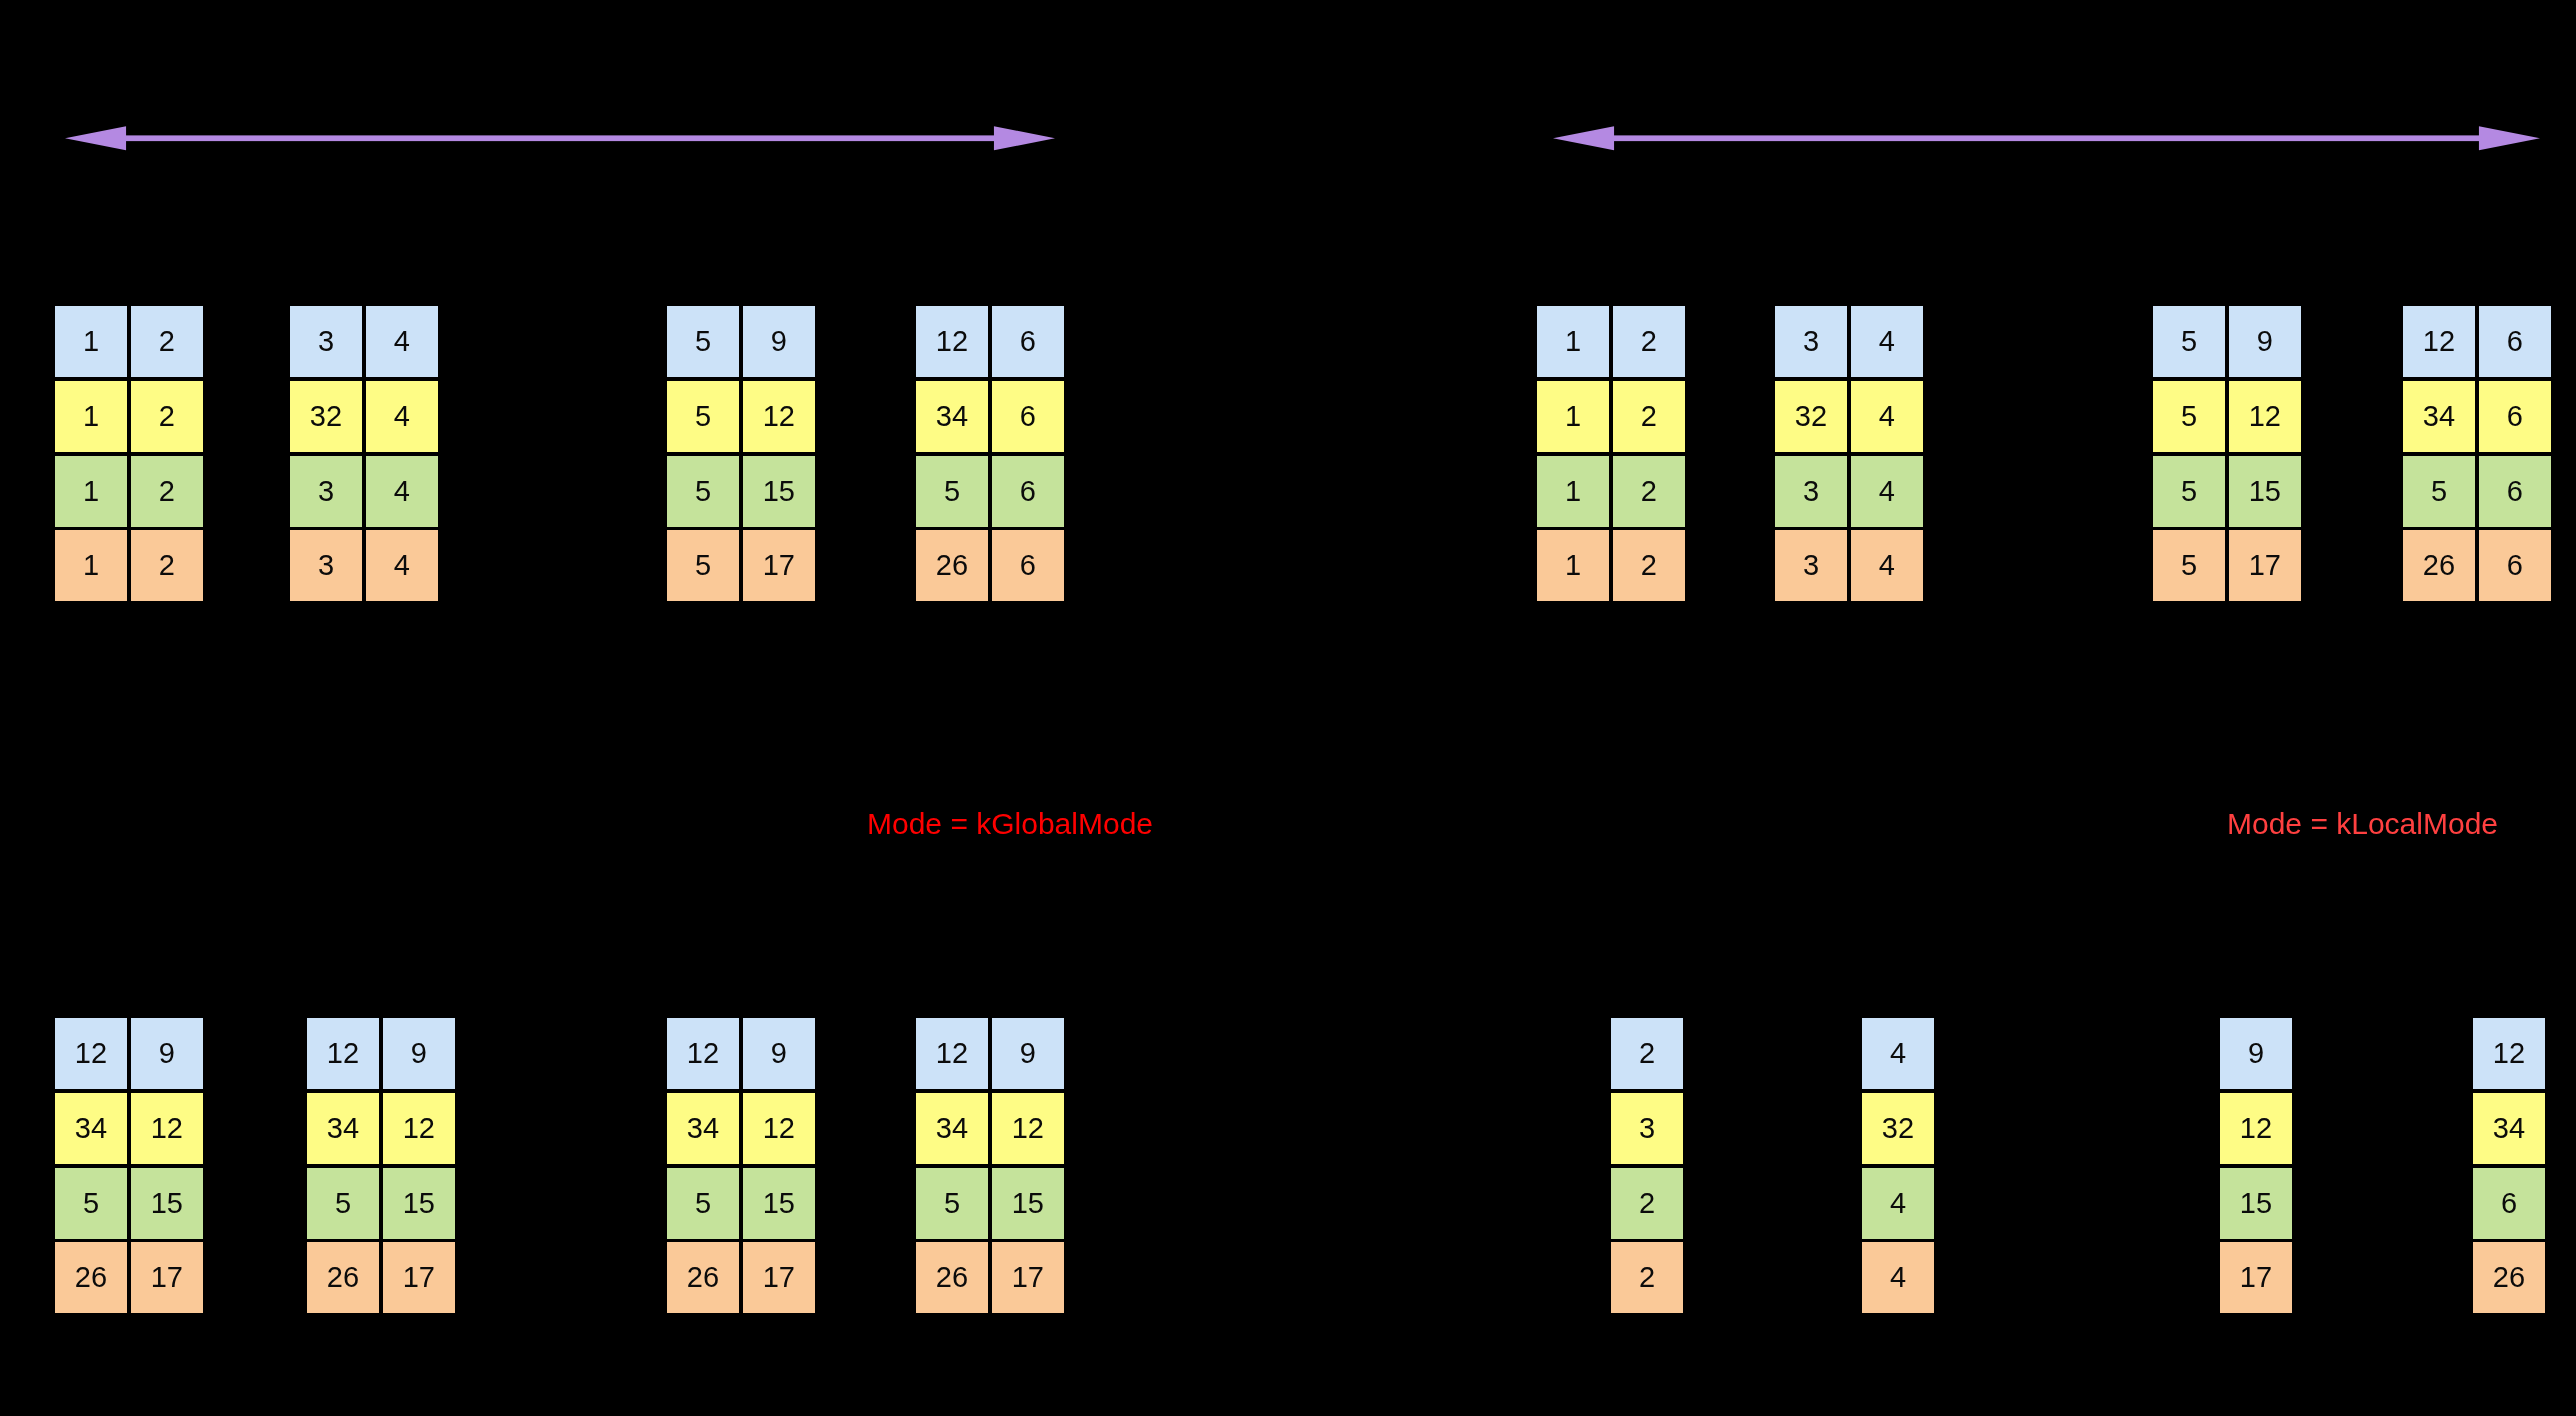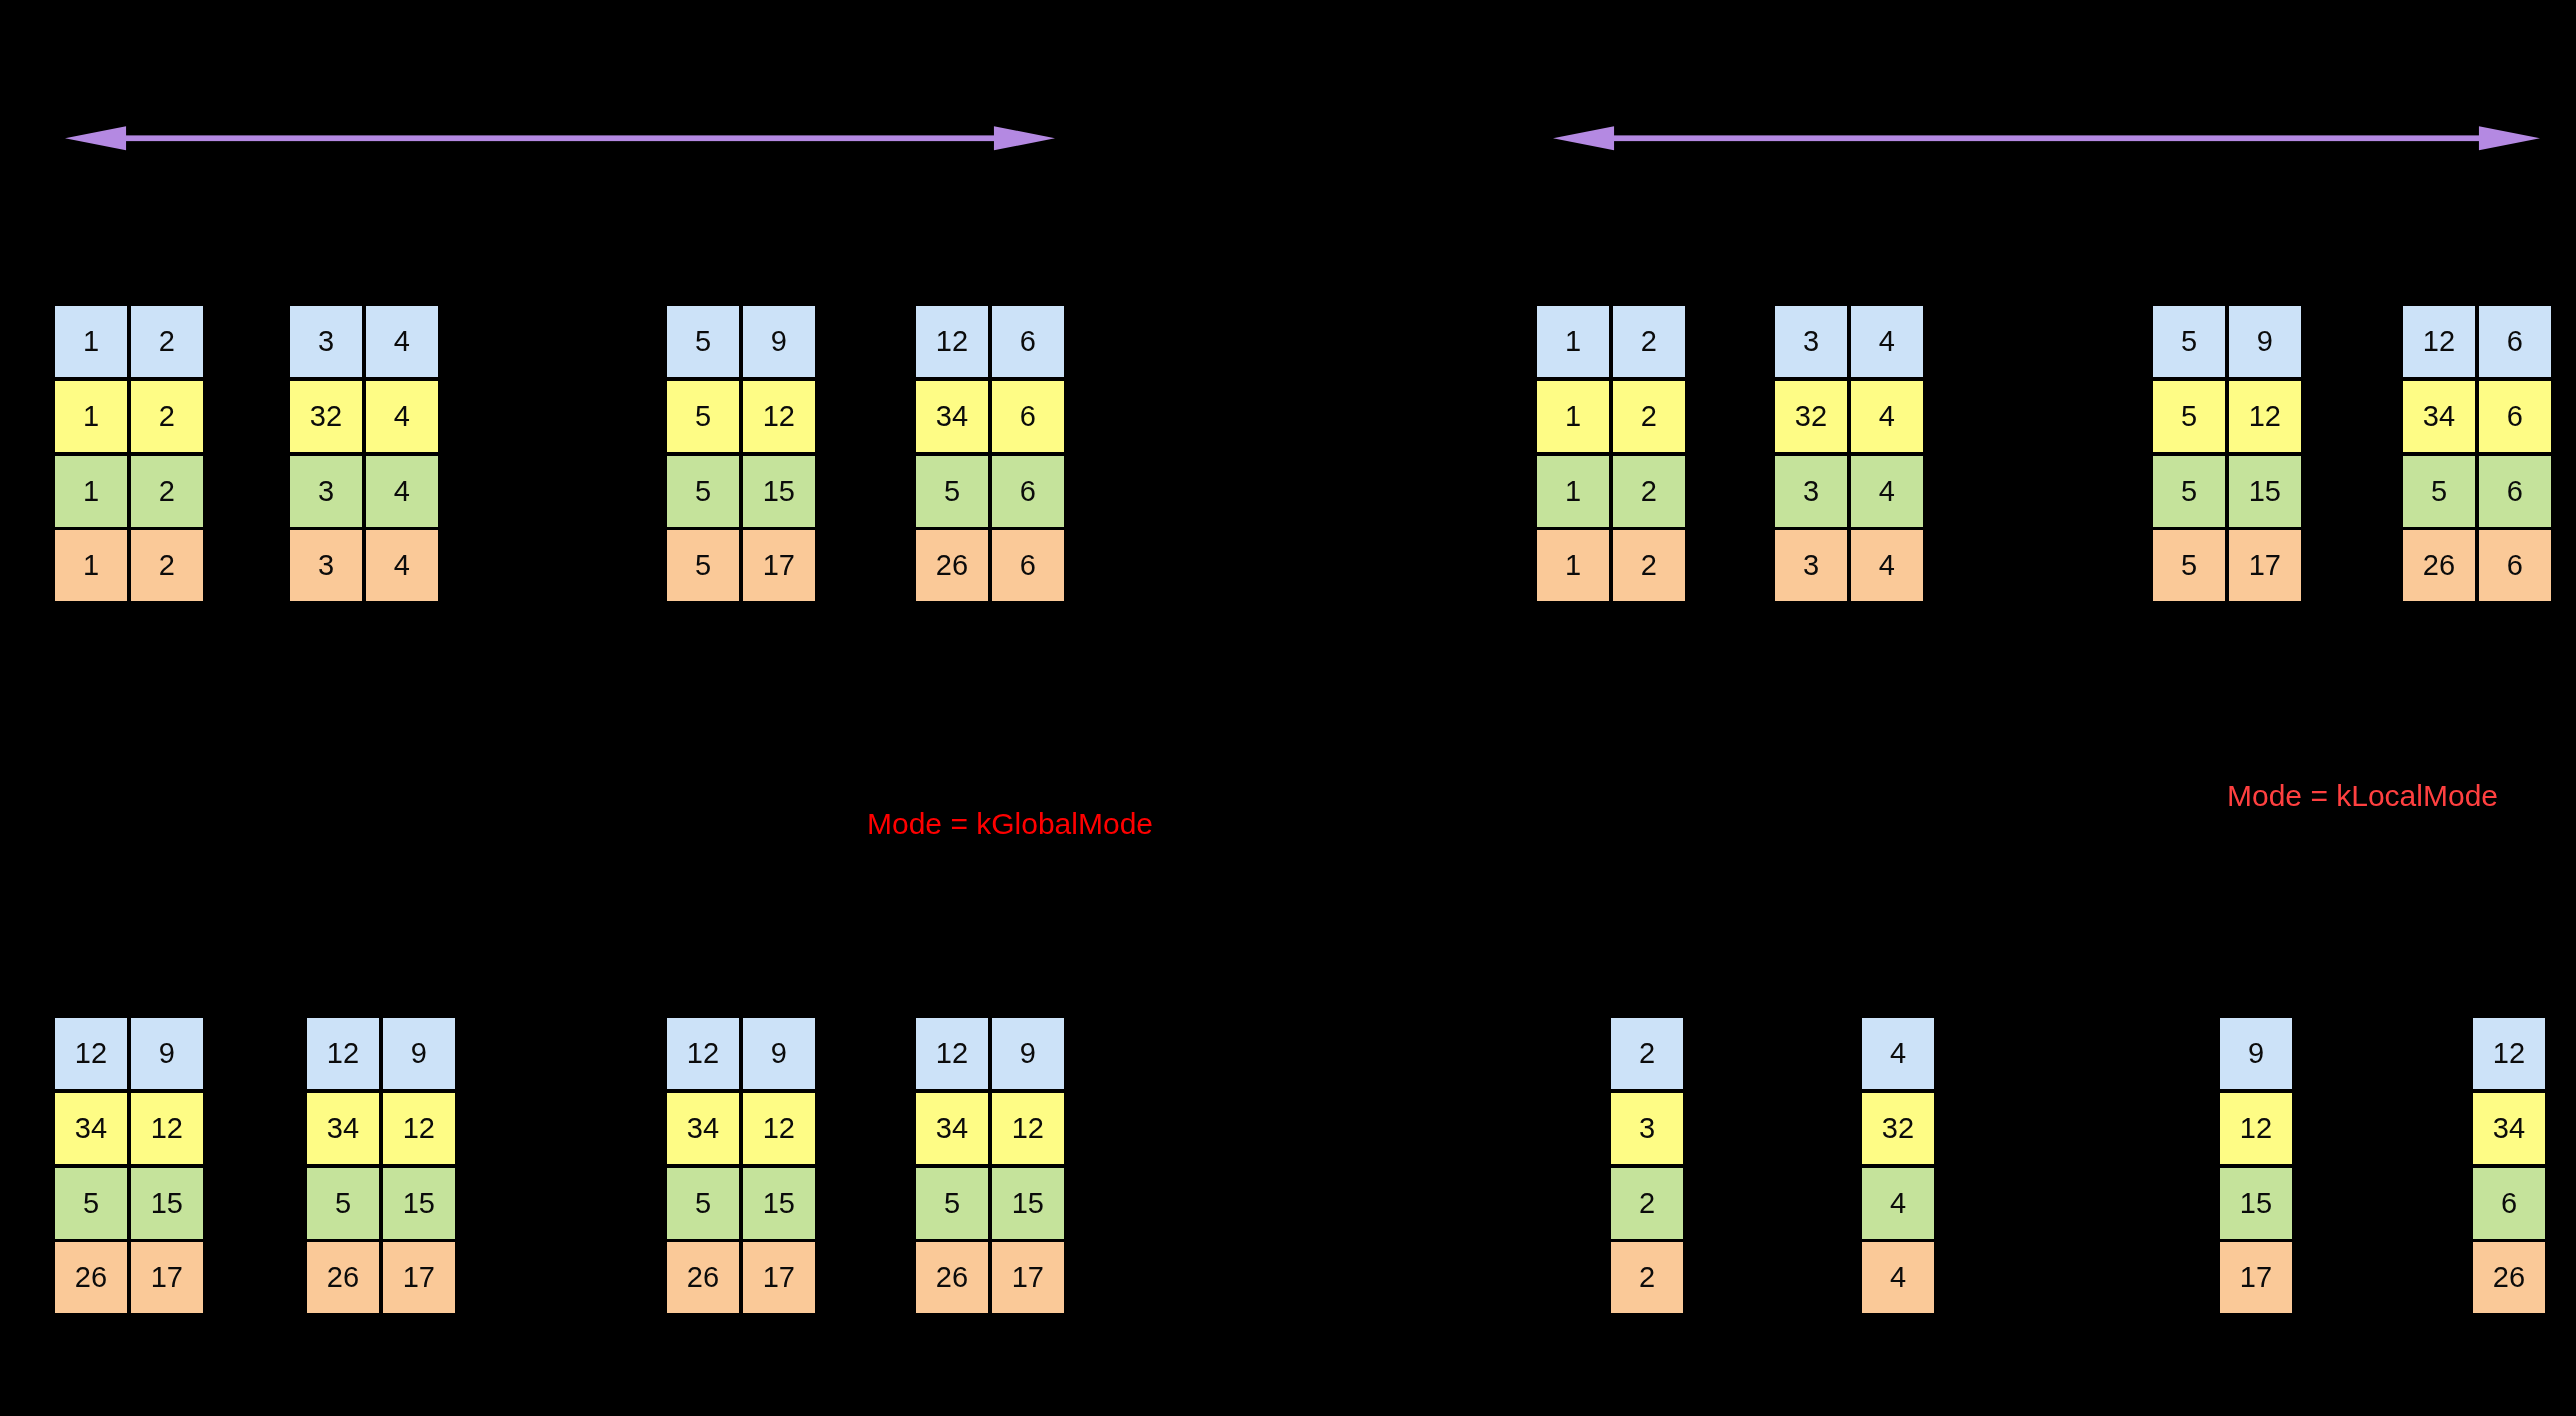--- a/index.html
+++ b/index.html
@@ -50,21 +50,21 @@
   #g-bottom-left .t3{left:915px; top:1017px;}
 
   #g-bottom-right .t0{left:1610px; top:1017px;}
   #g-bottom-right .t1{left:1861px; top:1017px;}
   #g-bottom-right .t2{left:2219px; top:1017px;}
   #g-bottom-right .t3{left:2472px; top:1017px;}
 
   
   .mode-label{position:absolute;font-size:30px;line-height:1.1;white-space:nowrap;}
   .mode-left{left:867px;top:807px;color:var(--mode_left,#ff0000);}
-  .mode-right{left:2227px;top:779px;color:var(--mode_right,#ff4040);}
+  .mode-right{left:2227px;top:807px;color:var(--mode_right,#ff4040);}
 </style>
 </head>
 <body>
 
 <div class="canvas">
 
   <svg class="arrow arrow-left" viewBox="0 0 1557 48" preserveAspectRatio="none" aria-hidden="true">
     <polygon points="0,24 96,5 96,43" fill="var(--arrow,#b489e2)"></polygon>
     <rect x="88" y="19.5" width="1381" height="9" fill="var(--arrow,#b489e2)"></rect>
     <polygon points="1557,24 1461,5 1461,43" fill="var(--arrow,#b489e2)"></polygon>

